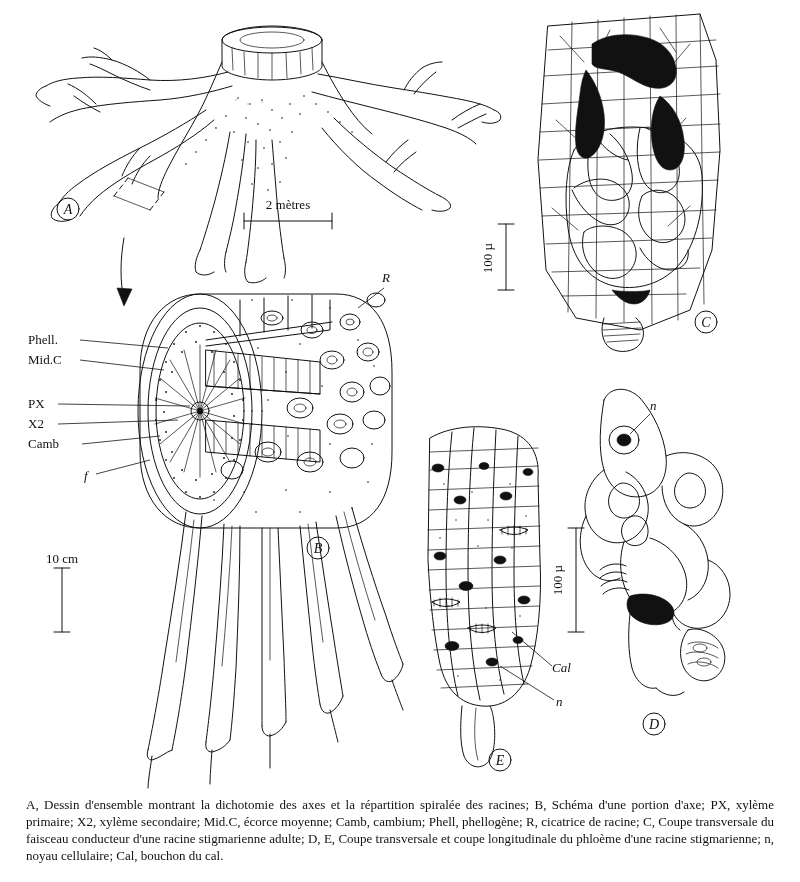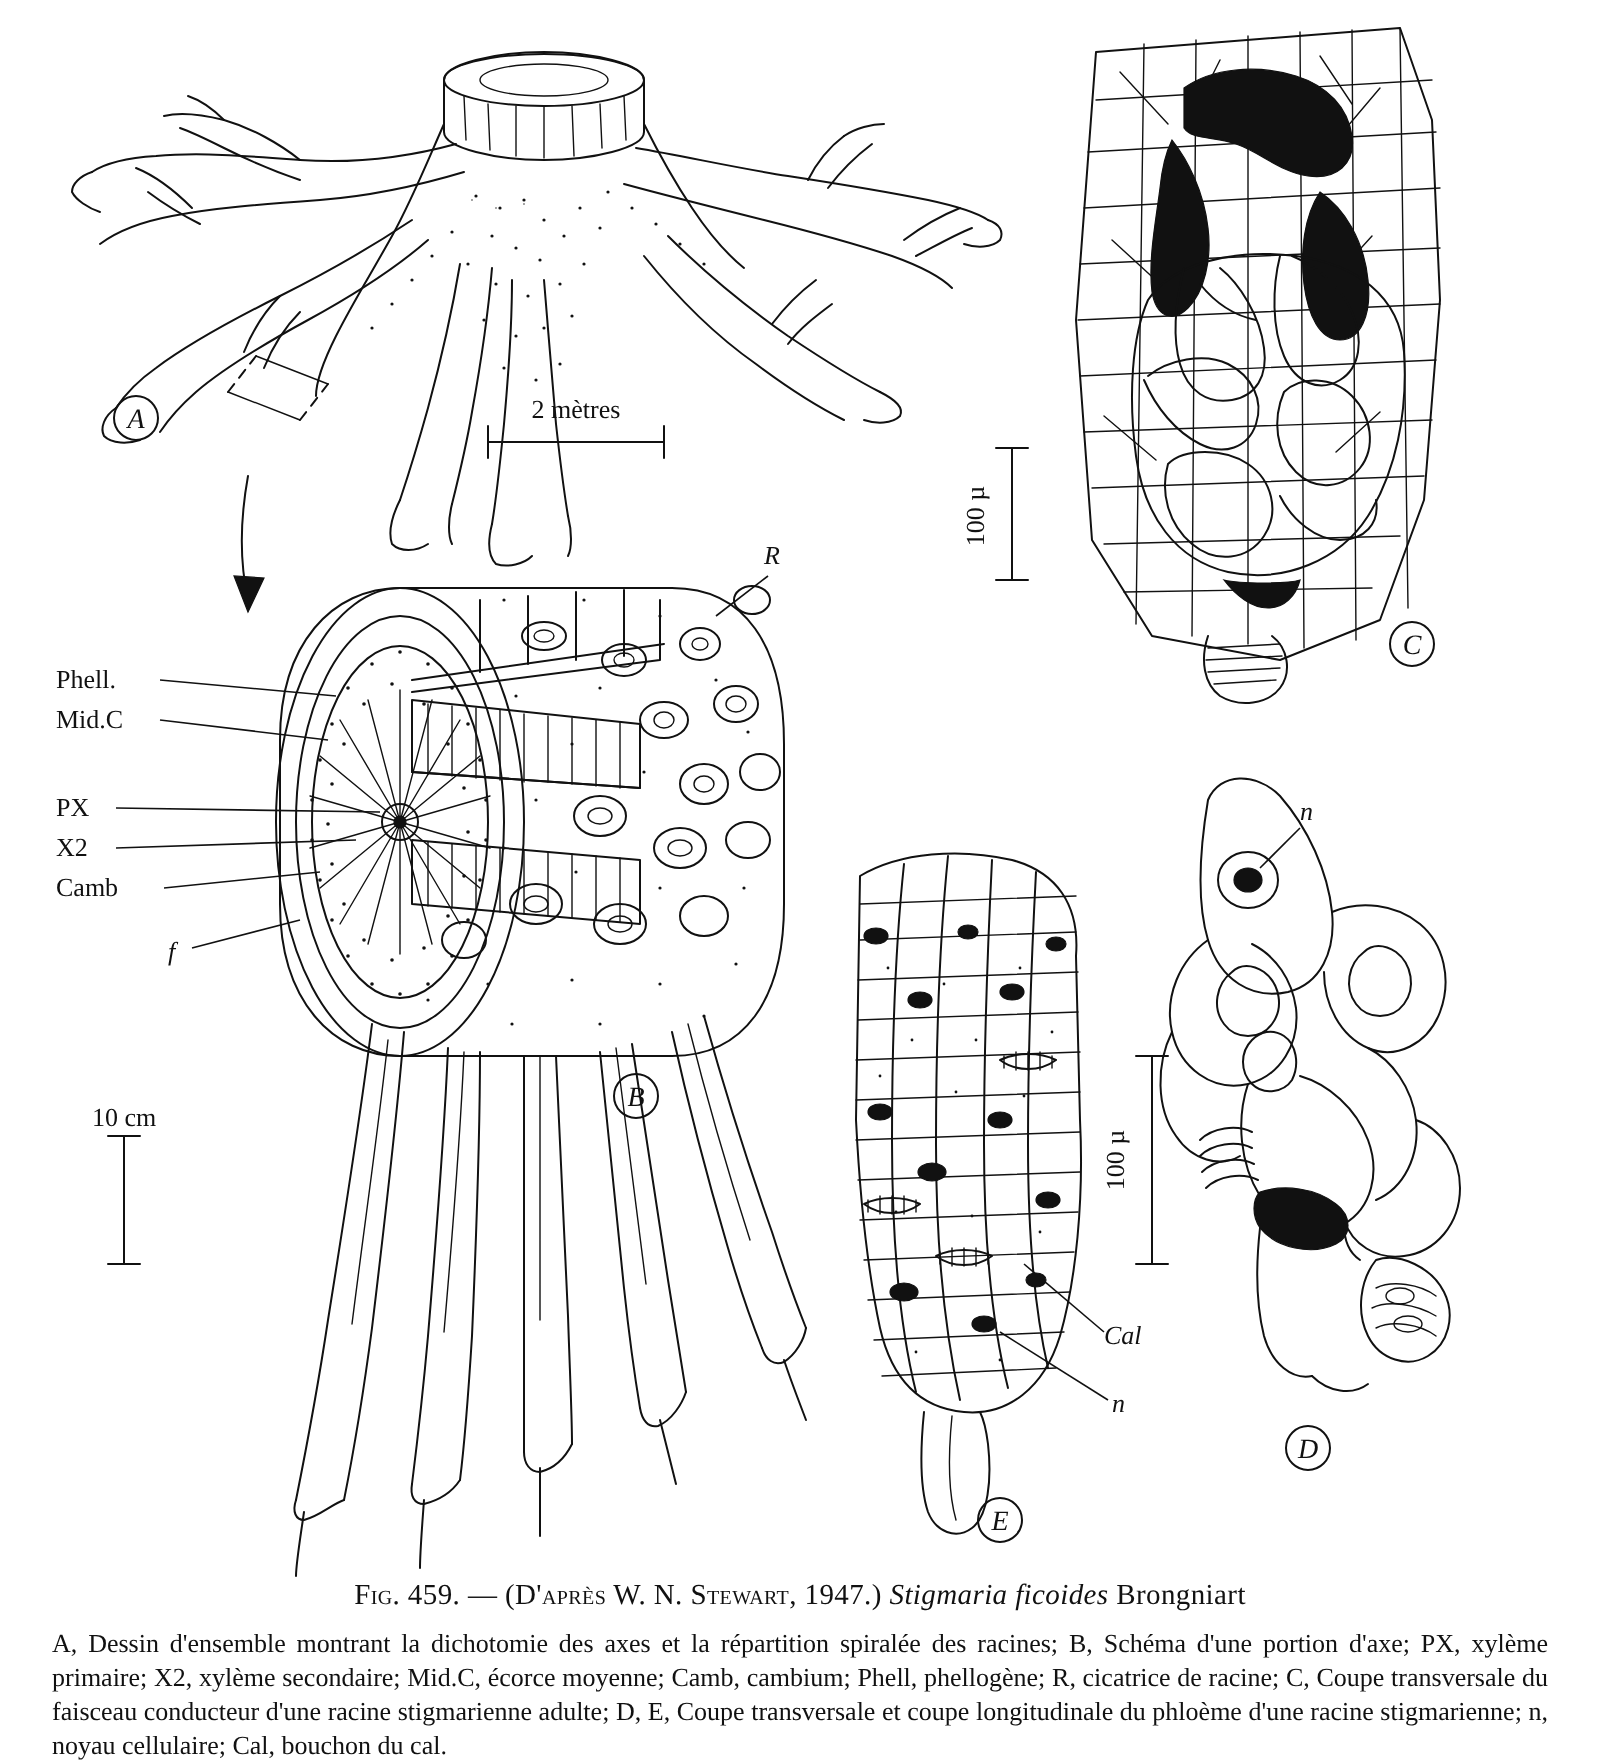--- a/index.html
+++ b/index.html
@@ -558,23 +558,16 @@
         <path class="lead" d="M650 414 L630 434"></path>
 
         <circle class="ink" cx="654" cy="724" r="11"></circle>
         <text class="panel-letter" x="654" y="729" text-anchor="middle">D</text>
       </g>
 
     </svg>
   </div>
 
   <div class="caption-block">
-    <p class="fig-title">
-      <span class="smallcaps">Fig. 459.</span>
-      <span>—</span>
-      <span class="smallcaps">(D'après W. N. Stewart, 1947.)</span>
-      <span class="italic">Stigmaria ficoides</span>
-      <span>Brongniart</span>
-    </p>
     <div class="legend">A, Dessin d'ensemble montrant la dichotomie des axes et la répartition spiralée des racines; B, Schéma d'une portion d'axe; PX, xylème primaire; X2, xylème secondaire; Mid.C, écorce moyenne; Camb, cambium; Phell, phellogène; R, cicatrice de racine; C, Coupe transversale du faisceau conducteur d'une racine stigmarienne adulte; D, E, Coupe transversale et coupe longitudinale du phloème d'une racine stigmarienne; n, noyau cellulaire; Cal, bouchon du cal.</div>
   </div>
 
 </div>
 
 </body></html>

